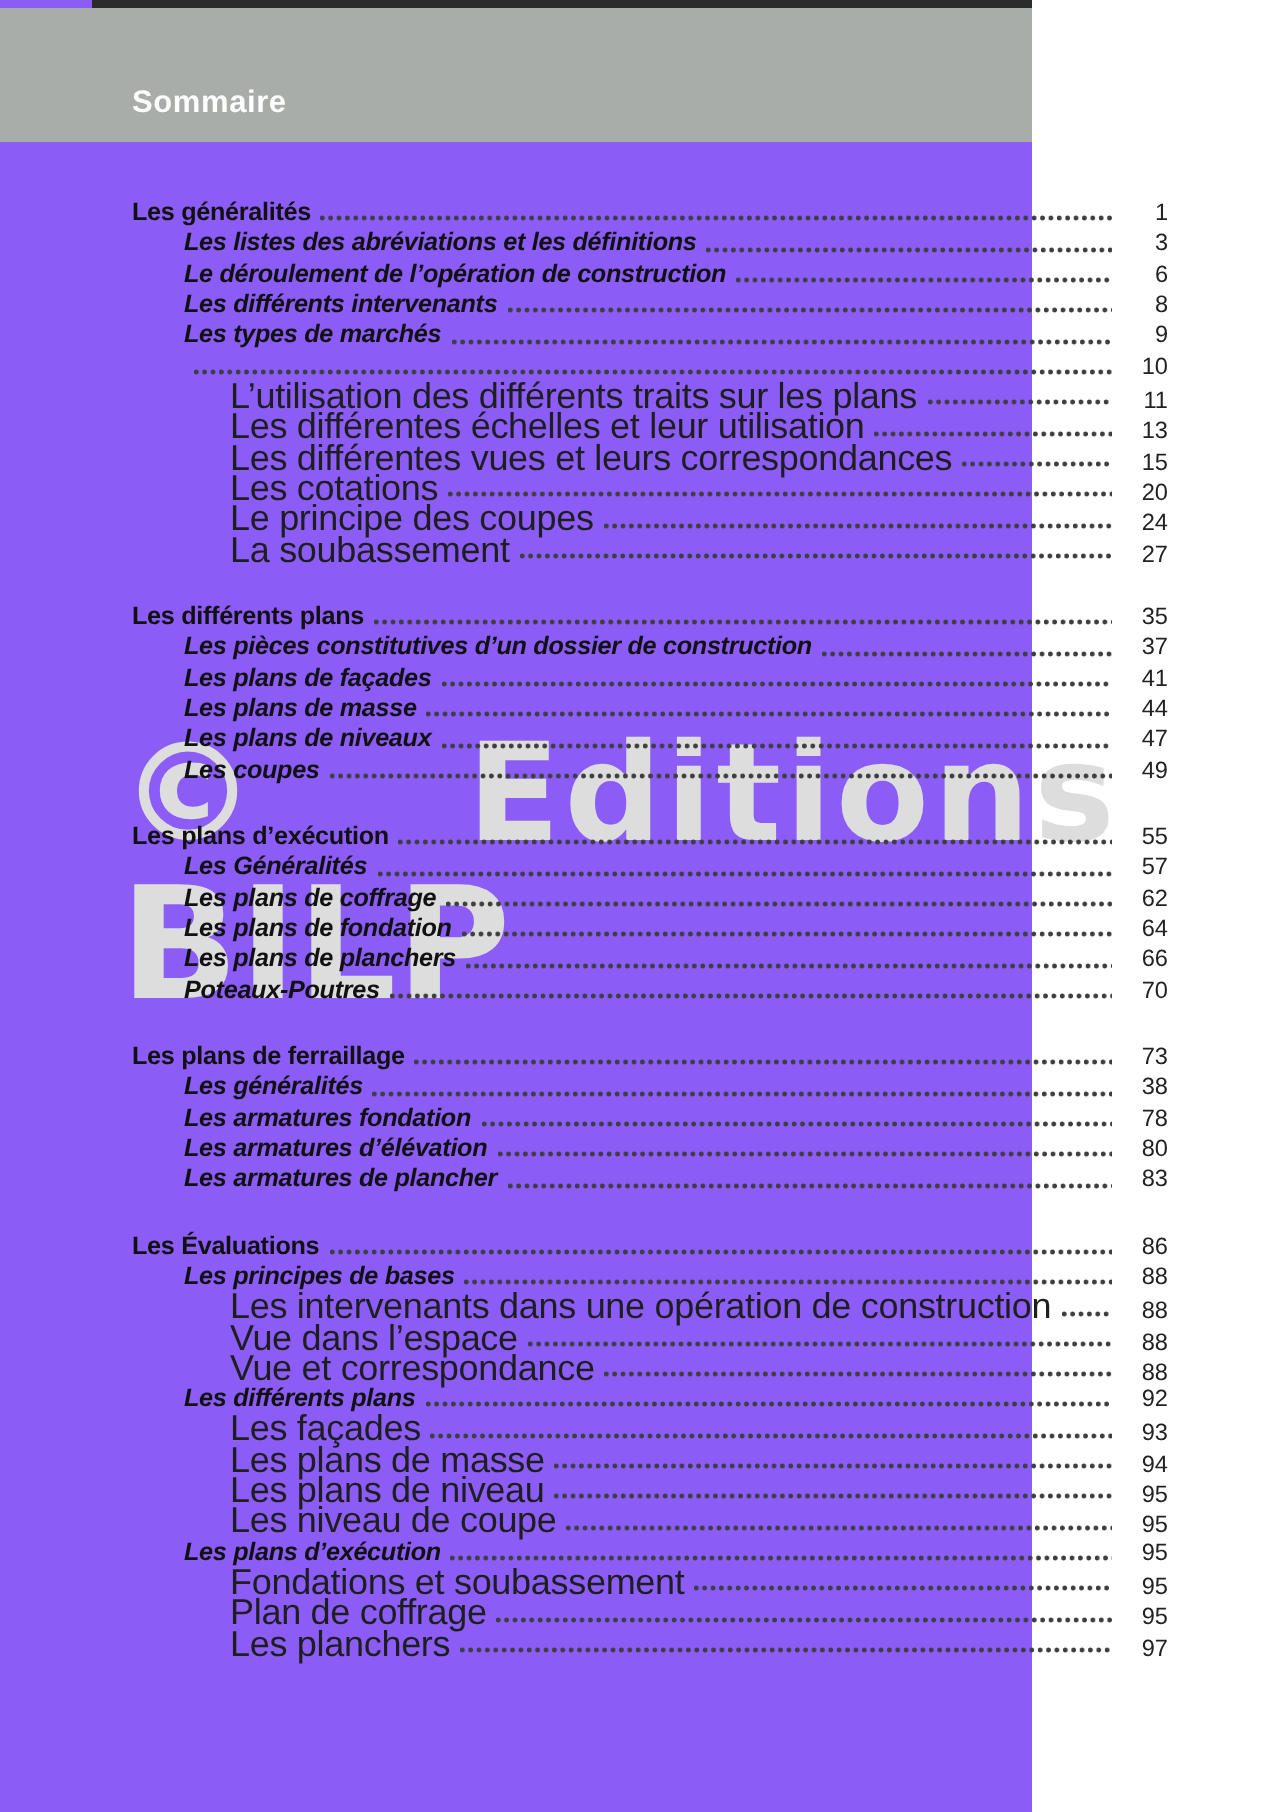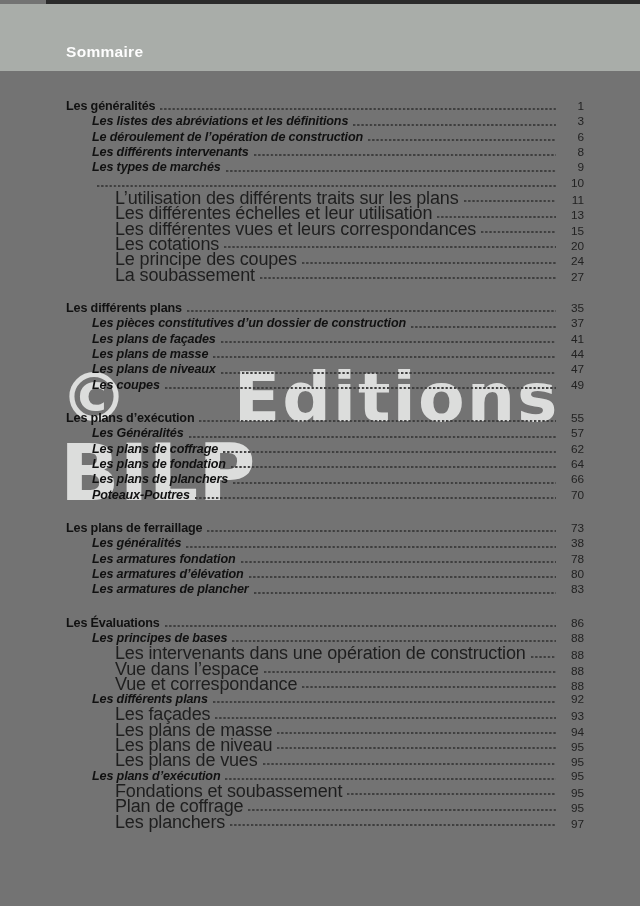--- a/index.html
+++ b/index.html
@@ -6,23 +6,23 @@
     margin: 0;
     padding: 0;
     width: 640px;
     height: 906px;
     background: #ffffff;
     font-family: "Liberation Sans", "DejaVu Sans", sans-serif;
     overflow: hidden;
   }
   #page {
     position: relative;
-    width: 640px;
+    width: 516px;
     height: 906px;
-    background: #737373;
+    background: #8b5cf6;
   }
   
   .topstrip {
     position: absolute;
     top: 0; left: 46px; right: 0;
     height: 4px;
     background: var(--strip, #2b2b2b);
     z-index: 3;
   }
   
@@ -314,21 +314,21 @@
           <span class="lbl">Les plans de masse</span>
           <span class="dots"></span>
           <span class="pg">94</span>
         </div>
         <div class="row lvl3">
           <span class="lbl">Les plans de niveau</span>
           <span class="dots"></span>
           <span class="pg">95</span>
         </div>
         <div class="row lvl3">
-          <span class="lbl">Les plans de vues</span>
+          <span class="lbl">Les niveau de coupe</span>
           <span class="dots"></span>
           <span class="pg">95</span>
         </div>
         <div class="row lvl2">
           <span class="lbl">Les plans d’exécution</span>
           <span class="dots"></span>
           <span class="pg">95</span>
         </div>
         <div class="row lvl3">
           <span class="lbl">Fondations et soubassement</span>

